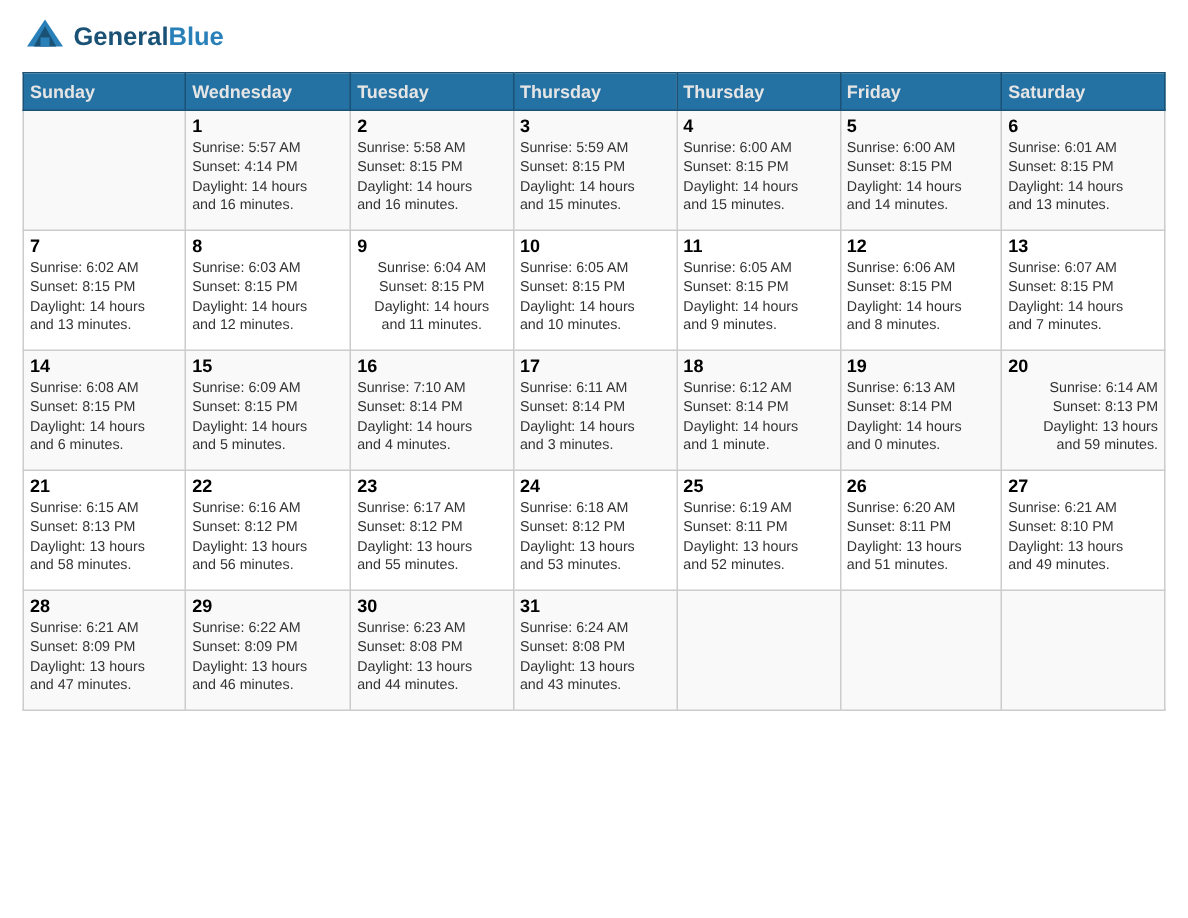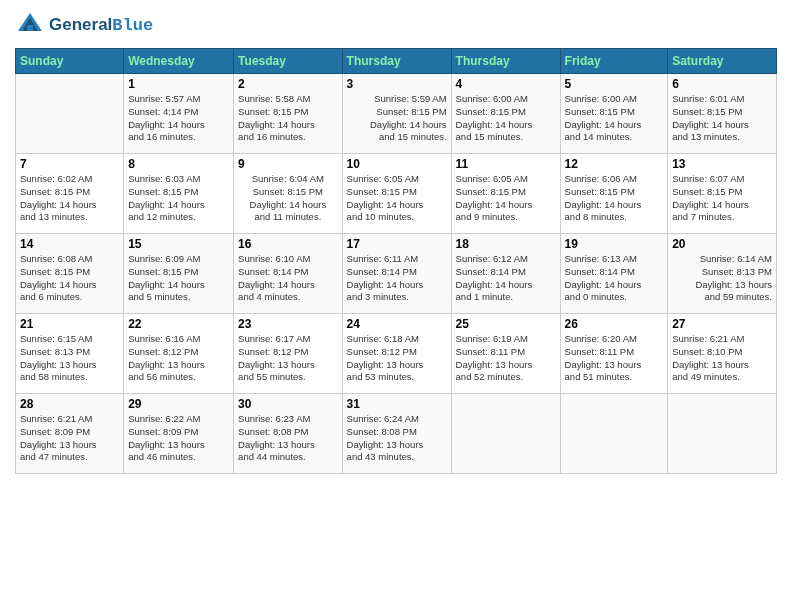--- a/index.html
+++ b/index.html
@@ -41,21 +41,21 @@
       font-size: 14px;
       color: #555;
     }
     table {
       width: 100%;
       border-collapse: collapse;
       font-size: 10px;
     }
     thead tr th {
       background-color: #2471a3;
-      color: #86efac;
+      color: #e5e5e5;
       padding: 5px 4px;
       text-align: left;
       font-size: 12px;
       font-weight: bold;
       border: 1px solid #1a5276;
     }
     tbody tr td {
       border: 1px solid #ccc;
       vertical-align: top;
       padding: 3px 4px;
@@ -88,21 +88,21 @@
 
 <div class="container">
   <div class="header">
     <div class="logo">
       <svg class="logo-icon" viewBox="0 0 40 40">
         <polygon points="20,4 36,28 4,28" fill="#2980b9"></polygon>
         <polygon points="20,10 30,28 10,28" fill="#1a5276"></polygon>
         <rect x="16" y="20" width="8" height="8" fill="#2980b9"></rect>
       </svg>
       <div>
-        <div style="font-size:17px;font-weight:bold;color:#1a5276;">General<span style="color:#2980b9;font-family:Liberation Mono, monospace;">Blue</span></div>
+        <div style="font-size:17px;font-weight:bold;color:#1a5276;">General<span style="color:#2980b9;">Blue</span></div>
       </div>
     </div>
     <div class="title-block">
       <div class="month-title"></div>
       <div class="subtitle"></div>
     </div>
   </div>
 
   <table>
     <thead>
@@ -128,21 +128,21 @@
           </td>
           <td>
             <span class="day-num">2</span>
             <div class="day-info" style="white-space: pre-line;">Sunrise: 5:58 AM
 Sunset: 8:15 PM
 Daylight: 14 hours
 and 16 minutes.</div>
           </td>
           <td>
             <span class="day-num">3</span>
-            <div class="day-info" style="white-space: pre-line; text-align: right;">Sunrise: 5:59 AM
+            <div class="day-info" style="white-space: pre-line;">Sunrise: 5:59 AM
 Sunset: 8:15 PM
 Daylight: 14 hours
 and 15 minutes.</div>
           </td>
           <td>
             <span class="day-num">4</span>
             <div class="day-info" style="white-space: pre-line;">Sunrise: 6:00 AM
 Sunset: 8:15 PM
 Daylight: 14 hours
 and 15 minutes.</div>
@@ -223,21 +223,21 @@
           </td>
           <td>
             <span class="day-num">15</span>
             <div class="day-info" style="white-space: pre-line;">Sunrise: 6:09 AM
 Sunset: 8:15 PM
 Daylight: 14 hours
 and 5 minutes.</div>
           </td>
           <td>
             <span class="day-num">16</span>
-            <div class="day-info" style="white-space: pre-line;">Sunrise: 6:10 AM
+            <div class="day-info" style="white-space: pre-line;">Sunrise: 7:10 AM
 Sunset: 8:14 PM
 Daylight: 14 hours
 and 4 minutes.</div>
           </td>
           <td>
             <span class="day-num">17</span>
             <div class="day-info" style="white-space: pre-line;">Sunrise: 6:11 AM
 Sunset: 8:14 PM
 Daylight: 14 hours
 and 3 minutes.</div>

